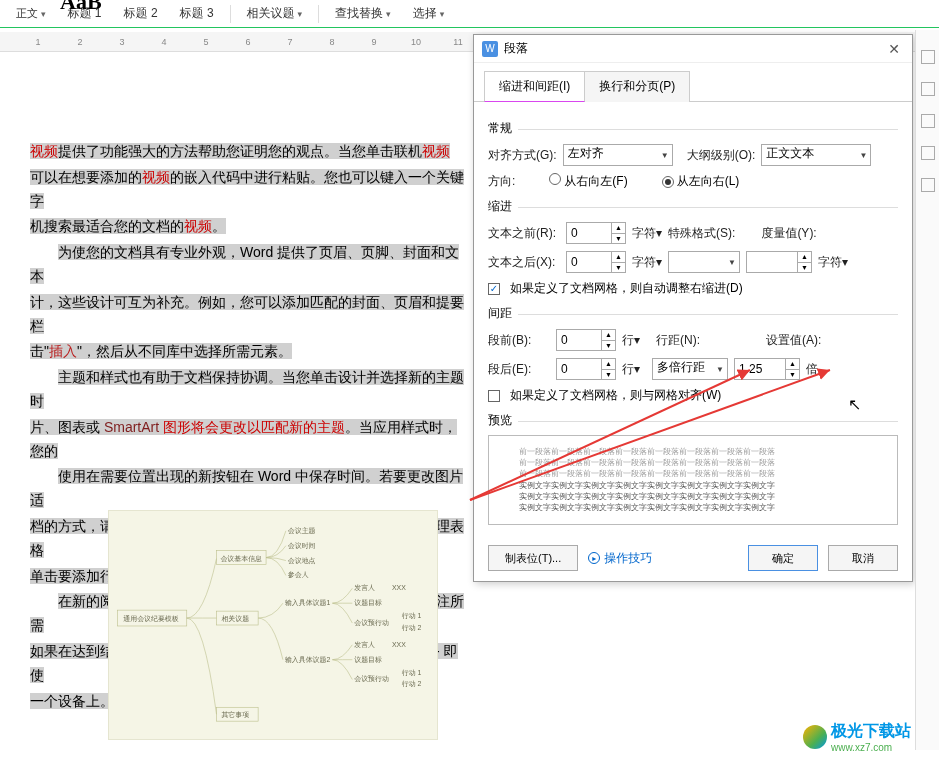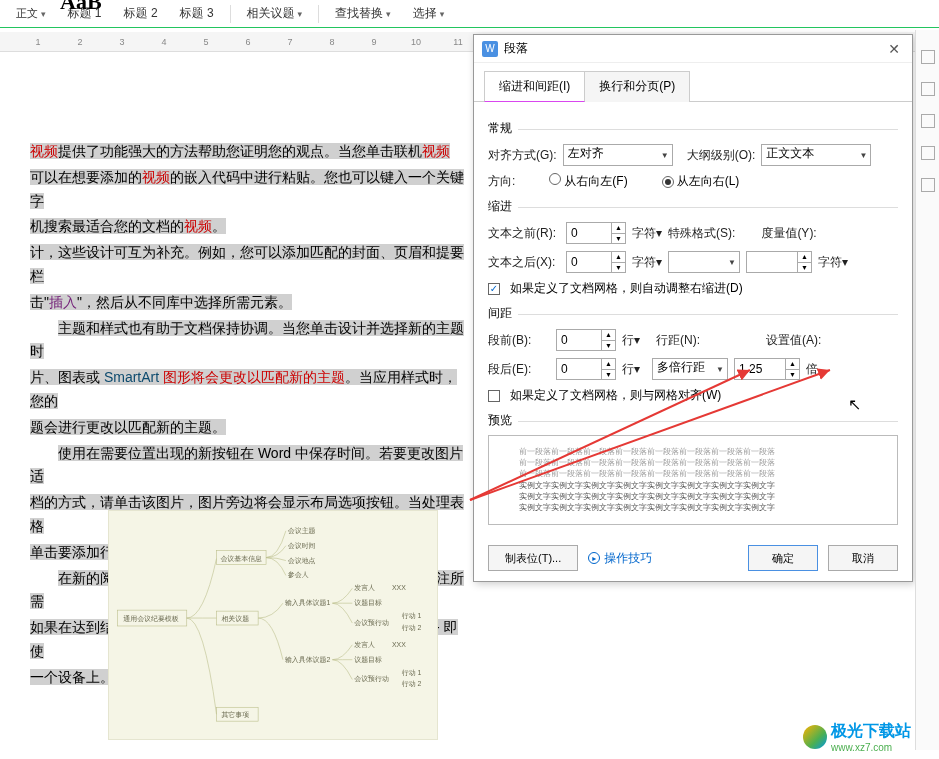--- a/index.html
+++ b/index.html
@@ -16,22 +16,22 @@
 
 .ruler { height: 20px; background: #f5f5f5; border-bottom: 1px solid #ddd; position: relative; margin-top: 4px; font-size: 9px; color: #888; }
 .ruler-inner { position: absolute; left: 20px; right: 0; top: 0; bottom: 0; display: flex; align-items: center; gap: 26px; padding-left: 10px; }
 .ruler-tick { width: 16px; text-align: center; }
 
 
 .doc { position: absolute; left: 30px; top: 140px; width: 440px; line-height: 1.7; font-size: 14px; font-family: "SimSun", serif; }
 .doc p { margin-bottom: 2px; }
 .hl { background: #d0d0d0; }
 .red { color: #c00; }
-.blue { color: #0c4a6e; }
-.quote { color: #701a75; }
+.blue { color: #7f1d1d; }
+.quote { color: #b91c1c; }
 .indent { text-indent: 2em; }
 
 
 .mindmap { position: absolute; left: 108px; top: 510px; width: 330px; height: 230px; background: #f5f5e6; border: 1px solid #e5e5d0; }
 .mm-svg { width: 100%; height: 100%; }
 
 
 .dialog { position: absolute; left: 473px; top: 34px; width: 440px; background: #fff; border: 1px solid #999; box-shadow: 2px 2px 8px rgba(0,0,0,.2); }
 .dlg-title { display: flex; align-items: center; height: 28px; padding: 0 8px; border-bottom: 1px solid #eee; }
 .dlg-title-icon { width: 16px; height: 16px; background: #4a90e2; border-radius: 2px; margin-right: 6px; display: flex; align-items: center; justify-content: center; color: #fff; font-size: 10px; }
@@ -136,25 +136,25 @@
     <span class="ruler-tick">20</span>
     <span class="ruler-tick">21</span>
     <span class="ruler-tick">22</span>
   </div>
 </div>
 
 <div class="doc">
  <p><span class="hl indent"><span class="red">视频</span><span>提供了功能强大的方法帮助您证明您的观点。当您单击联机</span><span class="red">视频</span></span></p>
  <p><span class="hl"><span>可以在想要添加的</span><span class="red">视频</span><span>的嵌入代码中进行粘贴。您也可以键入一个关键字</span></span></p>
  <p><span class="hl"><span>机搜索最适合您的文档的</span><span class="red">视频</span><span>。</span></span></p>
+ <p class="indent"><span class="hl">为使您的文档具有专业外观，Word 提供了页眉、页脚、封面和文本</span></p>
  <p><span class="hl">计，这些设计可互为补充。例如，您可以添加匹配的封面、页眉和提要栏</span></p>
  <p><span class="hl"><span>击"</span><span class="quote">插入</span><span>"，然后从不同库中选择所需元素。</span></span></p>
  <p class="indent"><span class="hl">主题和样式也有助于文档保持协调。当您单击设计并选择新的主题时</span></p>
  <p><span class="hl"><span>片、图表或 </span><span class="blue">SmartArt</span><span class="red"> 图形将会更改以匹配新的主题</span><span>。当应用样式时，您的</span></span></p>
- <p><span class="hl">题会进行更改以匹配新的主题。</span></p>
  <p class="indent"><span class="hl">使用在需要位置出现的新按钮在 Word 中保存时间。若要更改图片适</span></p>
  <p><span class="hl">档的方式，请单击该图片，图片旁边将会显示布局选项按钮。当处理表格</span></p>
  <p><span class="hl">单击要添加行或列的位置，然后单击加号。</span></p>
  <p class="indent"><span class="hl">在新的阅读视图中阅读更加容易。可以折叠文档某些部分并关注所需</span></p>
  <p><span class="hl">如果在达到结尾处之前需要停止读取，Word 会记住您的停止位置 - 即使</span></p>
  <p><span class="hl">一个设备上。</span></p>
 </div>
 
 <div class="mindmap">
   <svg class="mm-svg" viewBox="0 0 330 230">

